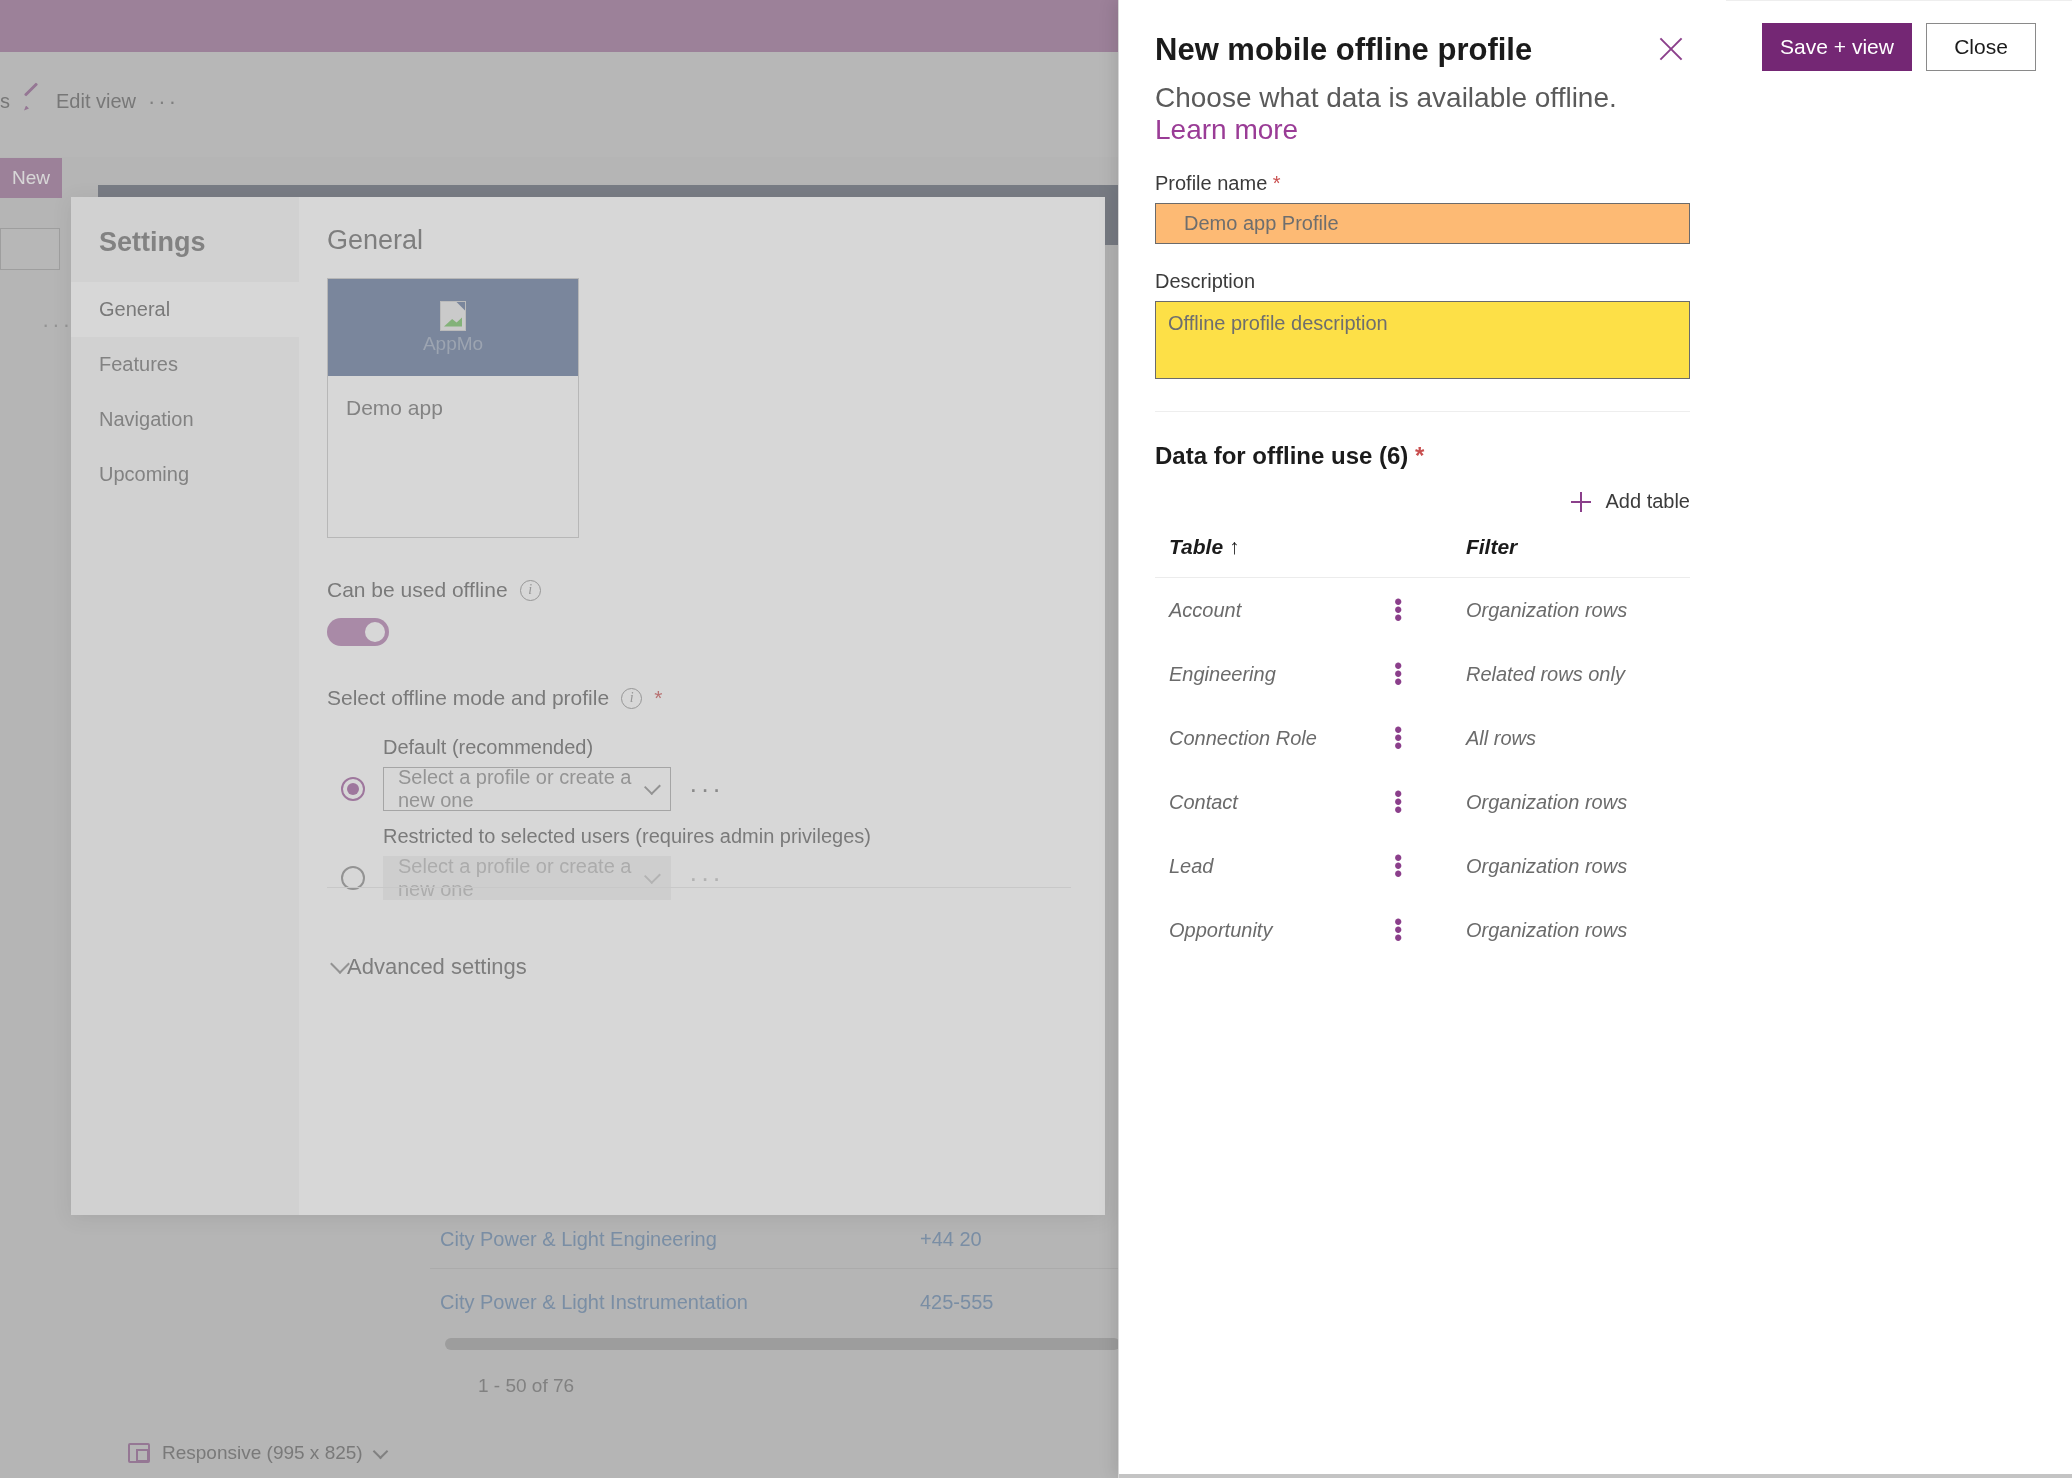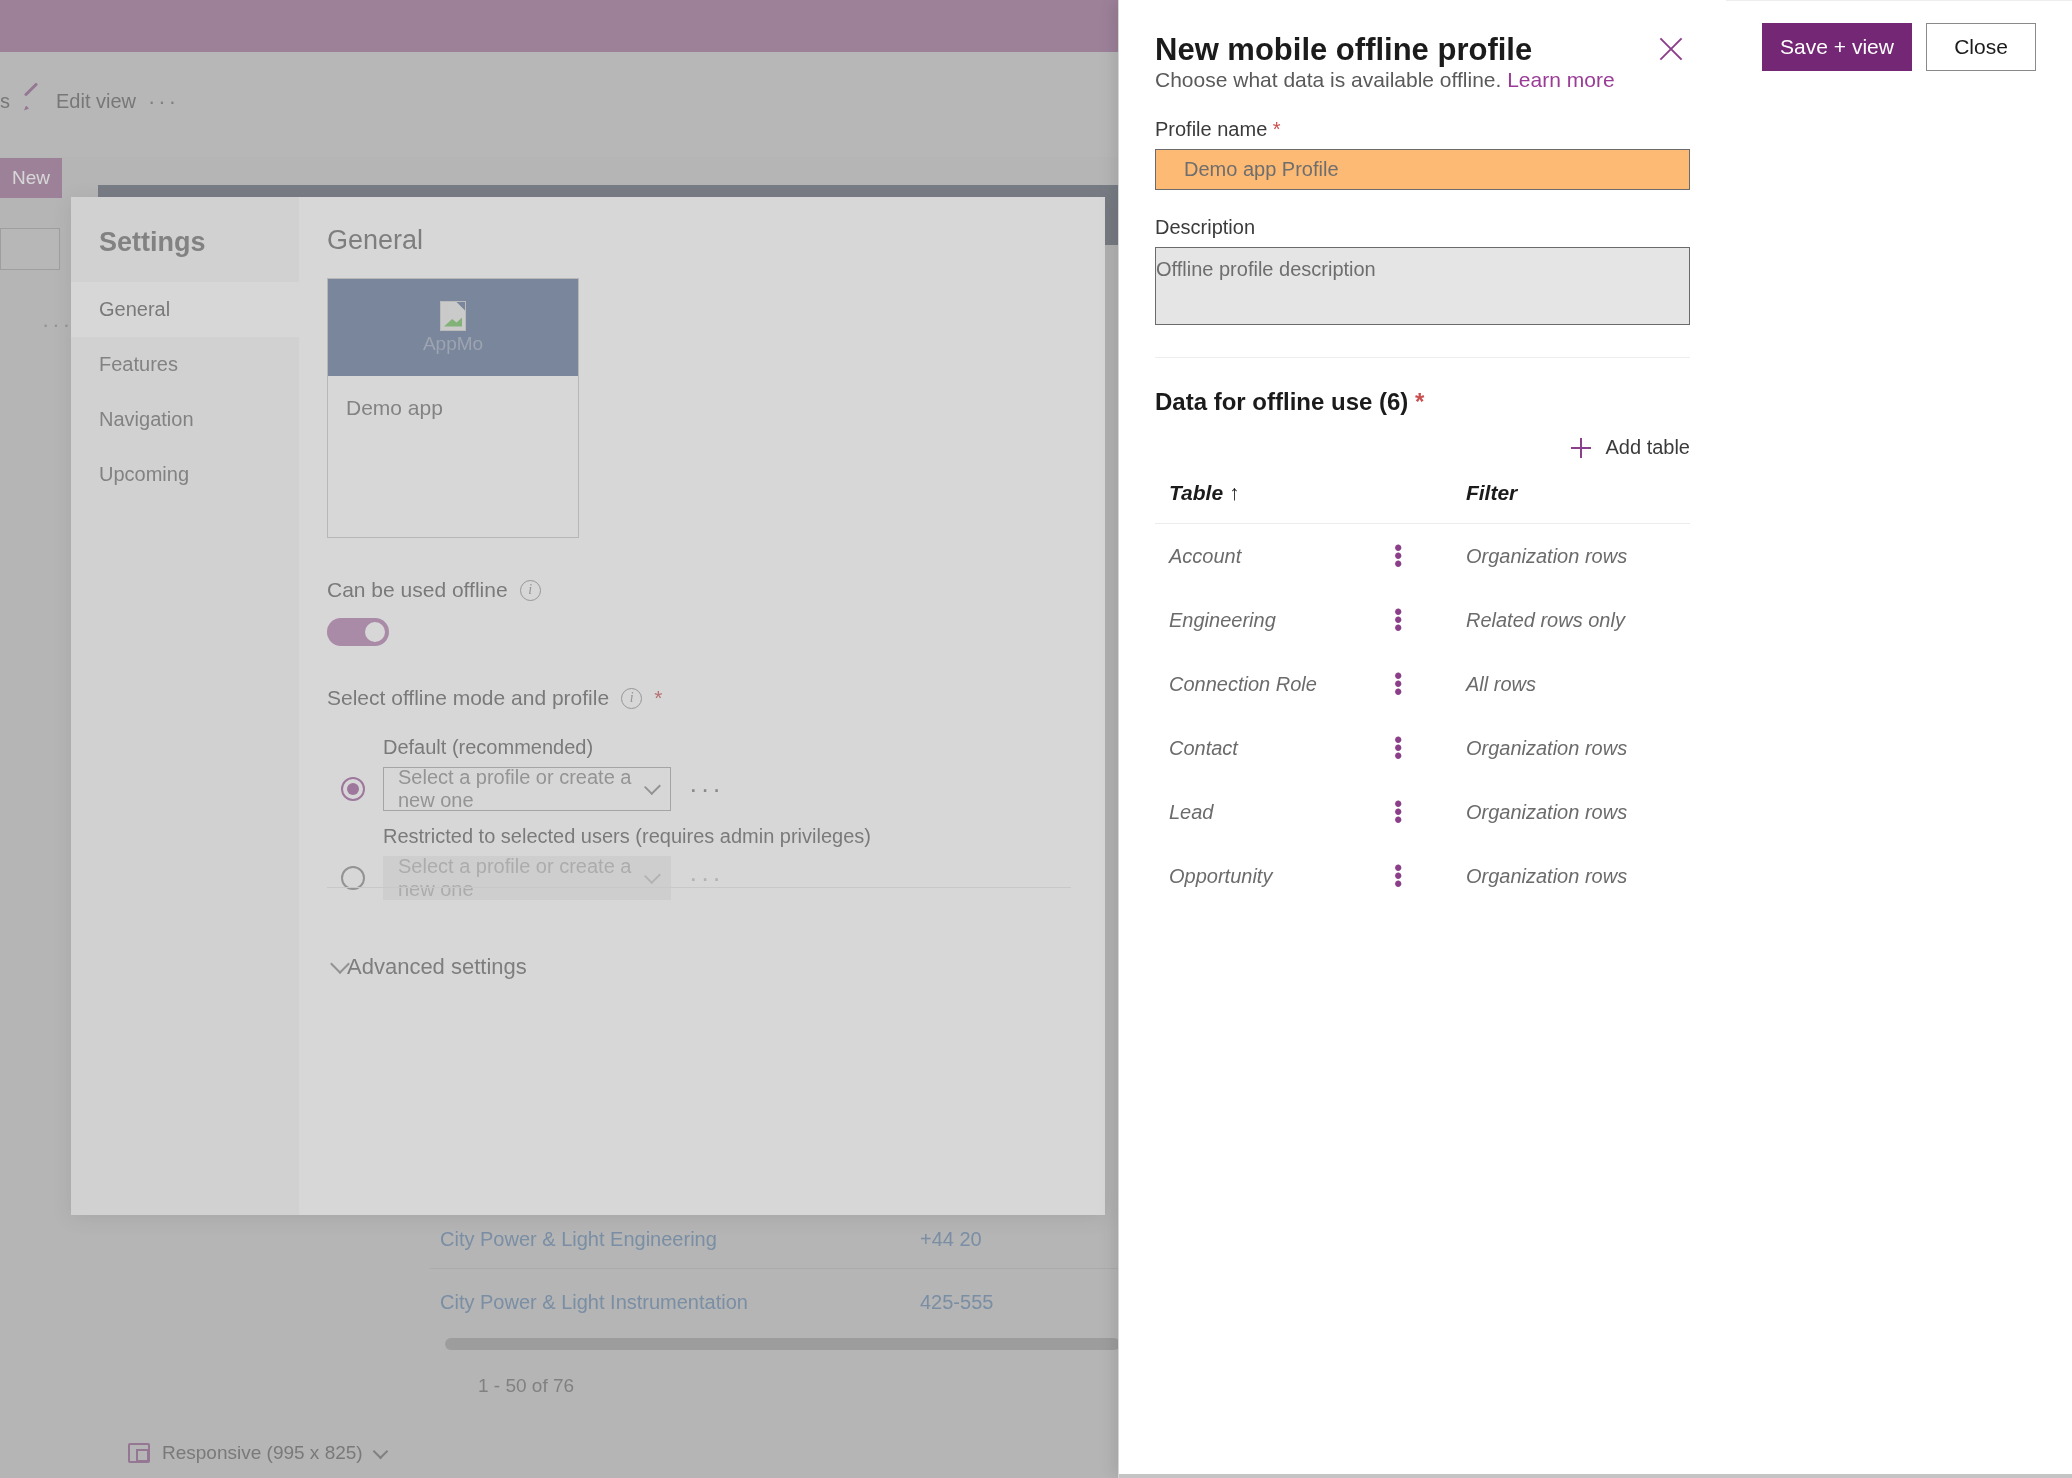--- a/index.html
+++ b/index.html
@@ -205,33 +205,33 @@
   .close-x {
     width: 30px; height: 30px; position: relative; margin-top: 10px; margin-right: 4px;
   }
   .close-x::before, .close-x::after {
     content: ""; position: absolute; left: 0; top: 14px; width: 30px; height: 2px;
     background: #8b3f8b;
   }
   .close-x::before { transform: rotate(45deg); }
   .close-x::after { transform: rotate(-45deg); }
 
-  .panel-sub { font-size: 21px; color: #5a5a5a; }
+  .panel-sub { font-size: 28px; color: #5a5a5a; margin-top: 14px; }
   .panel-sub a { color: #9a3c96; text-decoration: none; }
 
   .panel-field-label { font-size: 20px; color: #3b3b3b; margin: 26px 0 8px 0; }
   .panel-req { color: #c94f4f; }
   .panel-input {
     width: 100%; height: 41px; border: 1px solid #6b6b6b; background: #fdba74;
     font-size: 20px; color: #6e6e6e; padding: 0 28px;
     font-family: "Liberation Sans", sans-serif;
   }
   .panel-textarea {
-    width: 100%; height: 78px; border: 1px solid #6b6b6b; background: #e5e5e5;
-    font-size: 20px; color: #6e6e6e; padding: 10px 0; resize: none;
+    width: 100%; height: 78px; border: 1px solid #6b6b6b; background: #fde047;
+    font-size: 20px; color: #6e6e6e; padding: 10px 12px; resize: none;
     font-family: "Liberation Sans", sans-serif;
   }
   .panel-divider { height: 1px; background: #eeeeee; margin: 28px 0 0 0; }
 
   .section-title { font-size: 24px; color: #1b1b1b; font-weight: bold; margin: 30px 0 0 0; }
   .add-table-btn {
     display: flex; align-items: center; gap: 14px; margin: 20px 0 0 14px;
     font-size: 20px; color: #3b3b3b; justify-content: flex-end;
   }
   .plus-icon { width: 20px; height: 20px; position: relative; }

